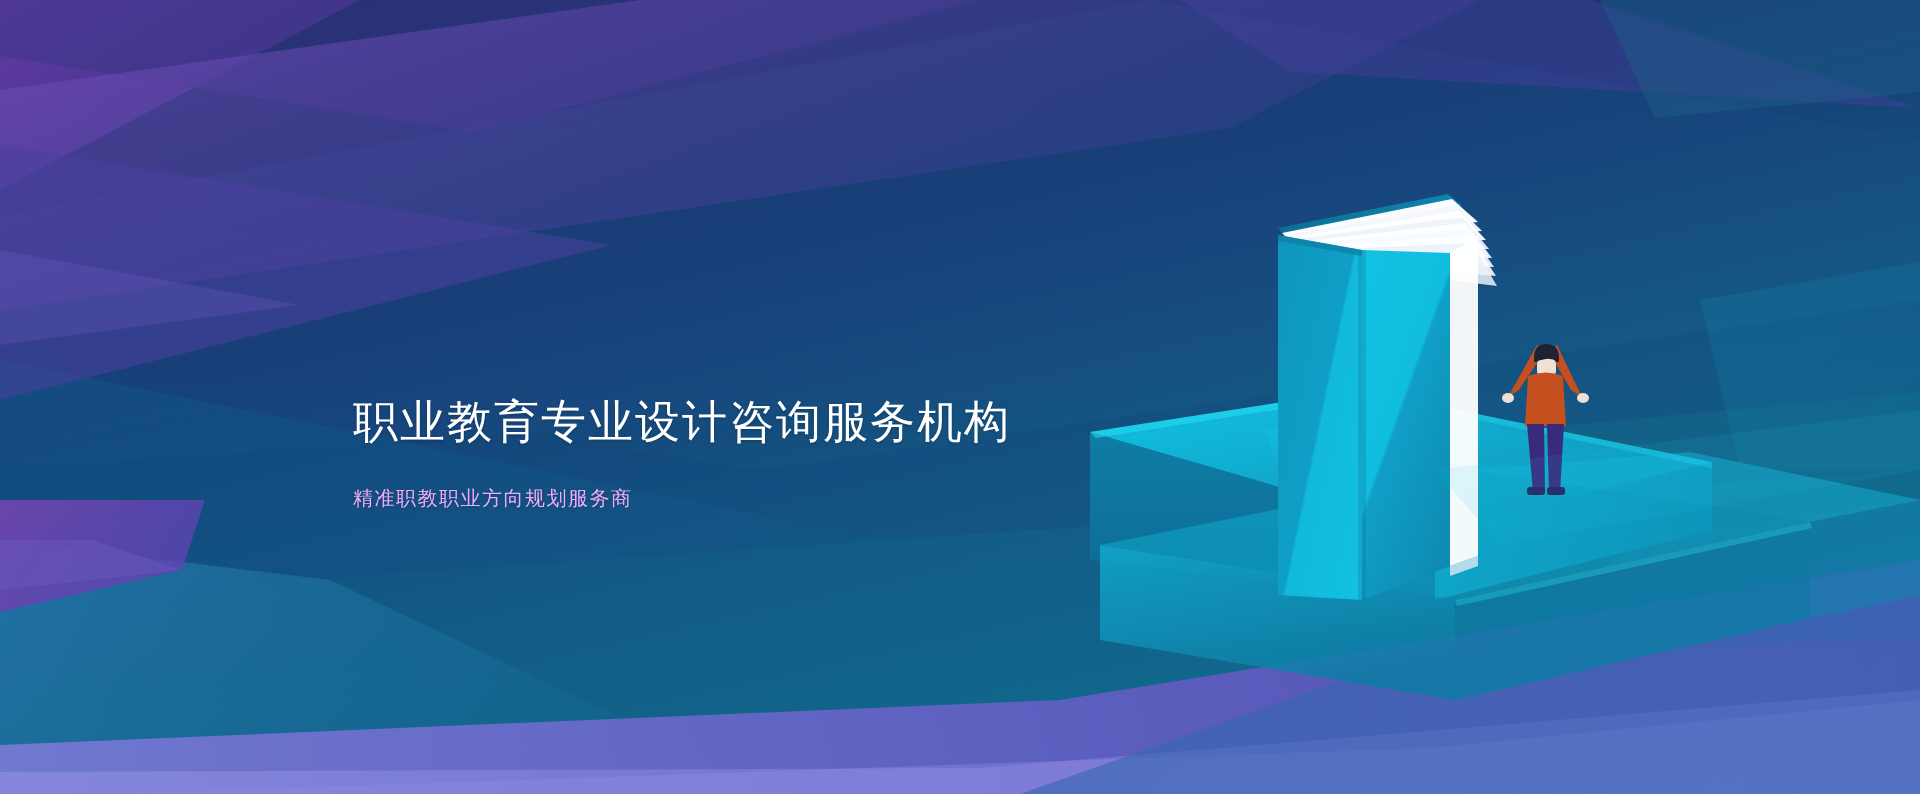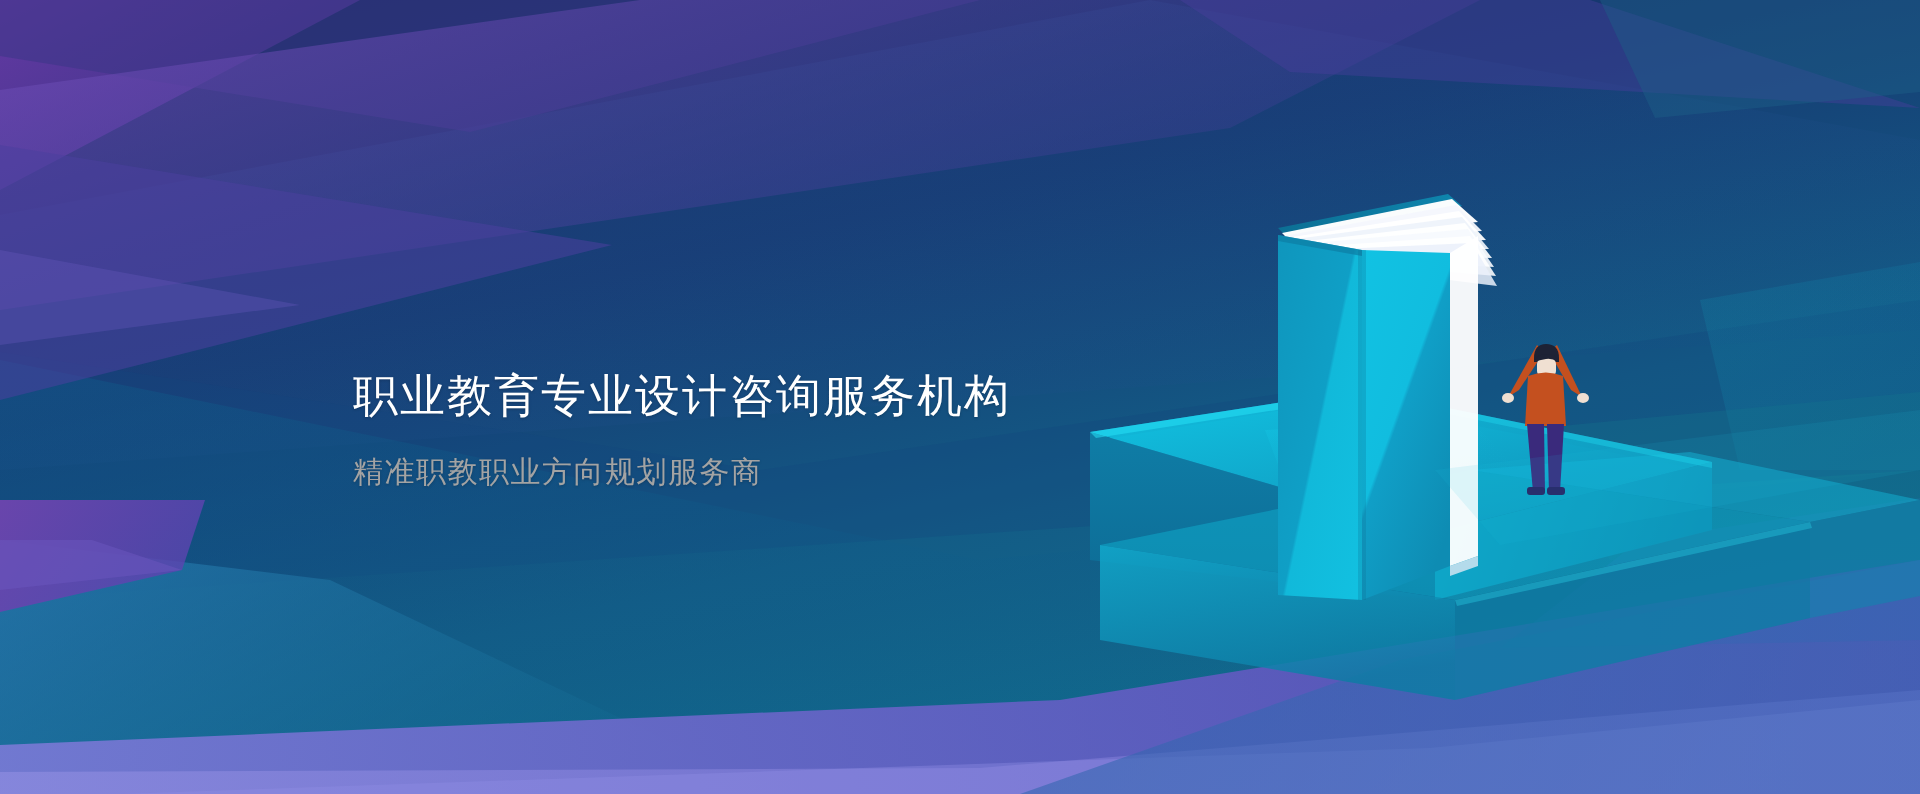--- a/index.html
+++ b/index.html
@@ -15,39 +15,39 @@
     overflow:hidden;
   }
   #bg-svg, #art-svg{
     position:absolute; top:0; left:0;
     width:1920px; height:794px;
     display:block;
   }
   #text-block{
     position:absolute;
     left:353px;
-    top:368px;
+    top:394px;
     width:760px;
     z-index:40;
   }
   #hero-title{
     font-size:45px;
     line-height:56px;
     letter-spacing:2px;
     color:#ffffff;
     font-weight:400;
     white-space:nowrap;
     text-shadow:0 1px 3px rgba(0,0,0,.22);
   }
   #hero-subtitle{
     margin-top:30px;
-    font-size:30px;
+    font-size:20px;
     line-height:36px;
     letter-spacing:1.5px;
-    color:#a3a3a3;
+    color:#f0abfc;
     font-weight:400;
     white-space:nowrap;
     text-shadow:0 1px 3px rgba(0,0,0,.20);
   }
 </style>
 </head>
 <body>
 
 <div id="banner">
 

